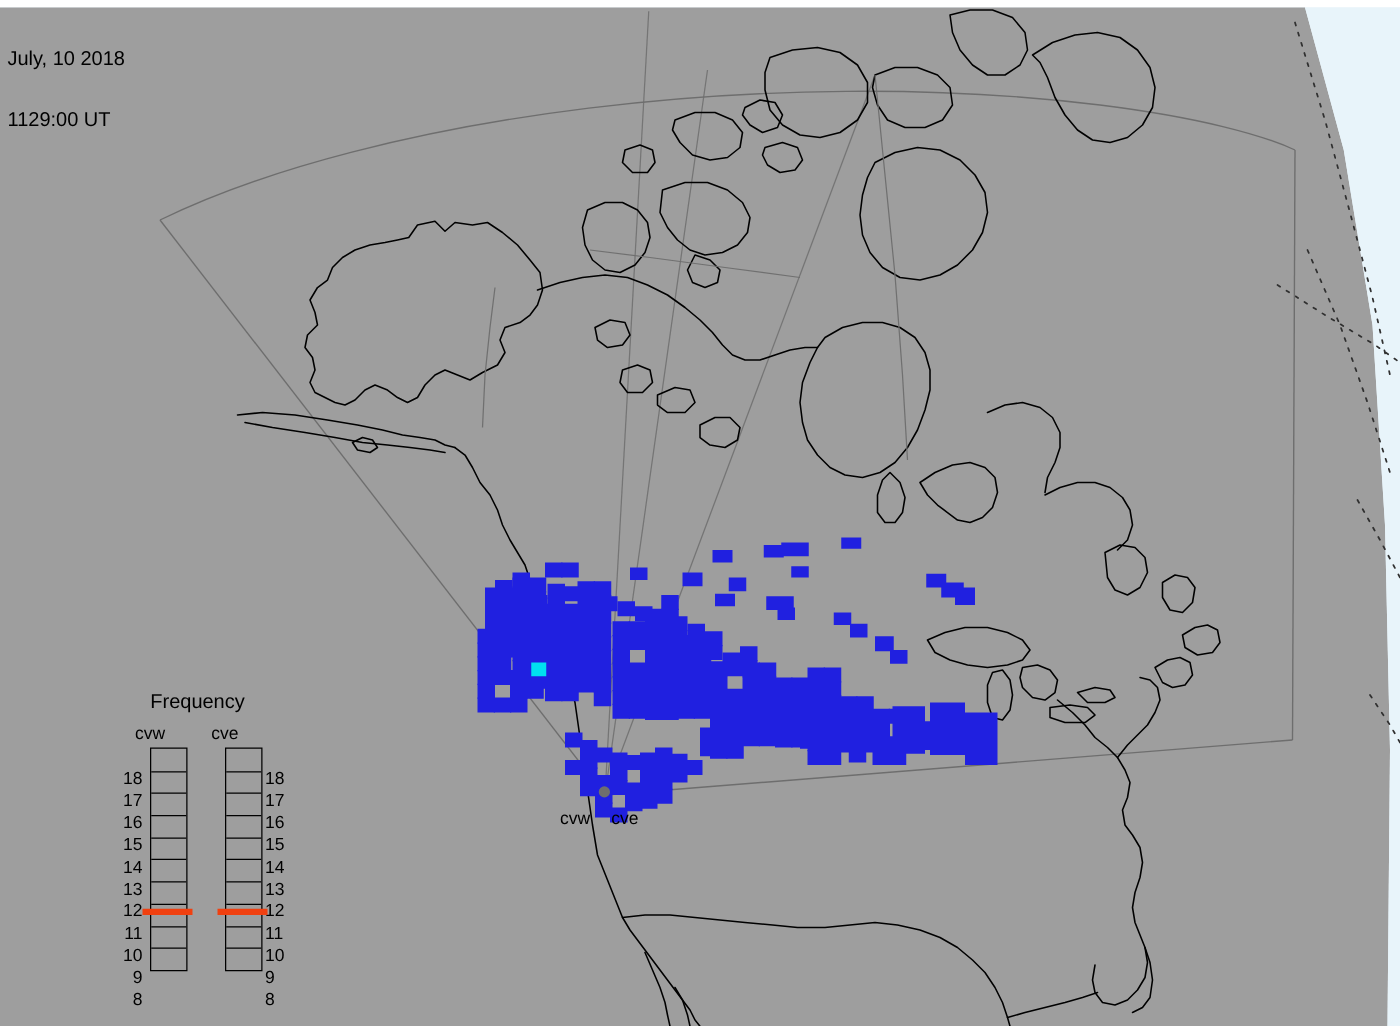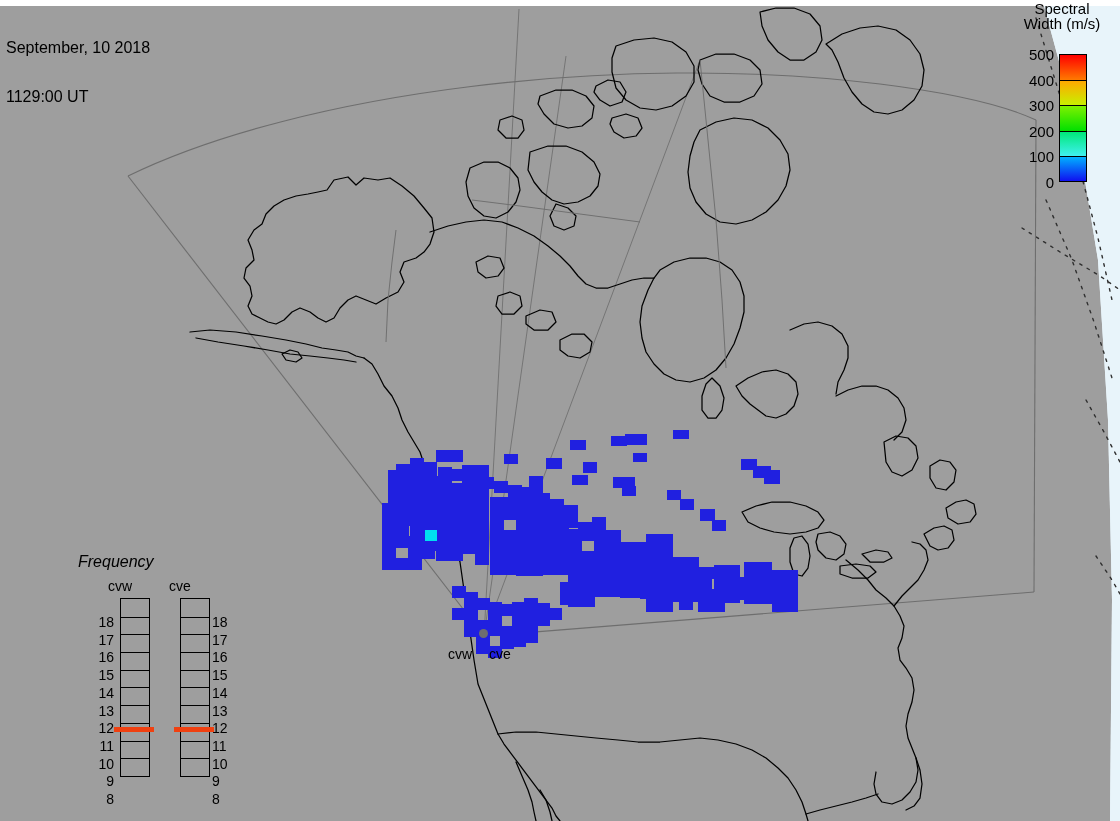--- a/index.html
+++ b/index.html
@@ -98,25 +98,24 @@
     left: 78px;
     top: 553px;
     width: 160px;
     height: 238px;
   }
   #freq-title {
     position: absolute;
     left: 0px;
     top: 0px;
     width: 160px;
-    text-align: left;
+    text-align: center;
     color: #000000;
     font-size: 16px;
     font-family: "Liberation Sans", sans-serif;
-    font-style: italic;
   }
   .freq-col-head {
     position: absolute;
     top: 25px;
     width: 46px;
     text-align: center;
     color: #000000;
     font-size: 14px;
     font-family: "Liberation Sans", sans-serif;
   }
@@ -653,45 +652,24 @@
           <rect x="714" y="565" width="26" height="38" fill="#2020e0"></rect>
           <rect x="744" y="562" width="28" height="42" fill="#2020e0"></rect>
           <rect x="772" y="570" width="26" height="42" fill="#2020e0"></rect>
           <rect x="425" y="530" width="12" height="11" fill="#00e0f0"></rect>
         </g>
 
     </g>
   </svg>
 
   <div id="timestamp">
-    <div>September, 10 2018</div>
+    <div>July, 10 2018</div>
     <div>1129:00 UT</div>
   </div>
 
-  <div id="colorbar-panel">
-    <div id="colorbar-title">
-      <div>Spectral</div>
-      <div>Width (m/s)</div>
-    </div>
-    <div id="colorbar-ticks">
-        <div class="cb-tick" style="top: 3px;">500</div>
-        <div class="cb-tick" style="top: 28.6px;">400</div>
-        <div class="cb-tick" style="top: 54.2px;">300</div>
-        <div class="cb-tick" style="top: 79.8px;">200</div>
-        <div class="cb-tick" style="top: 105.4px;">100</div>
-        <div class="cb-tick" style="top: 131px;">0</div>
-      </div>
-    <div id="colorbar-bar">
-        <div class="cb-seg" style="background: linear-gradient(rgb(255, 0, 0), rgb(255, 122, 0));"></div>
-        <div class="cb-seg" style="background: linear-gradient(rgb(255, 168, 0), rgb(200, 240, 0));"></div>
-        <div class="cb-seg" style="background: linear-gradient(rgb(126, 240, 0), rgb(0, 224, 0));"></div>
-        <div class="cb-seg" style="background: linear-gradient(rgb(0, 232, 120), rgb(64, 240, 240));"></div>
-        <div class="cb-seg" style="background: linear-gradient(rgb(0, 176, 255), rgb(16, 16, 240));"></div>
-      </div>
-  </div>
 
   <div id="freq-panel">
     <div id="freq-title">Frequency</div>
 
     <div id="freq-head-cvw" class="freq-col-head">cvw</div>
     <div id="freq-head-cve" class="freq-col-head">cve</div>
 
     <div id="freq-ticks-cvw" class="freq-ticks">
         <div class="freq-tick" style="top: -7px;">18</div>
         <div class="freq-tick" style="top: 10.7px;">17</div>

